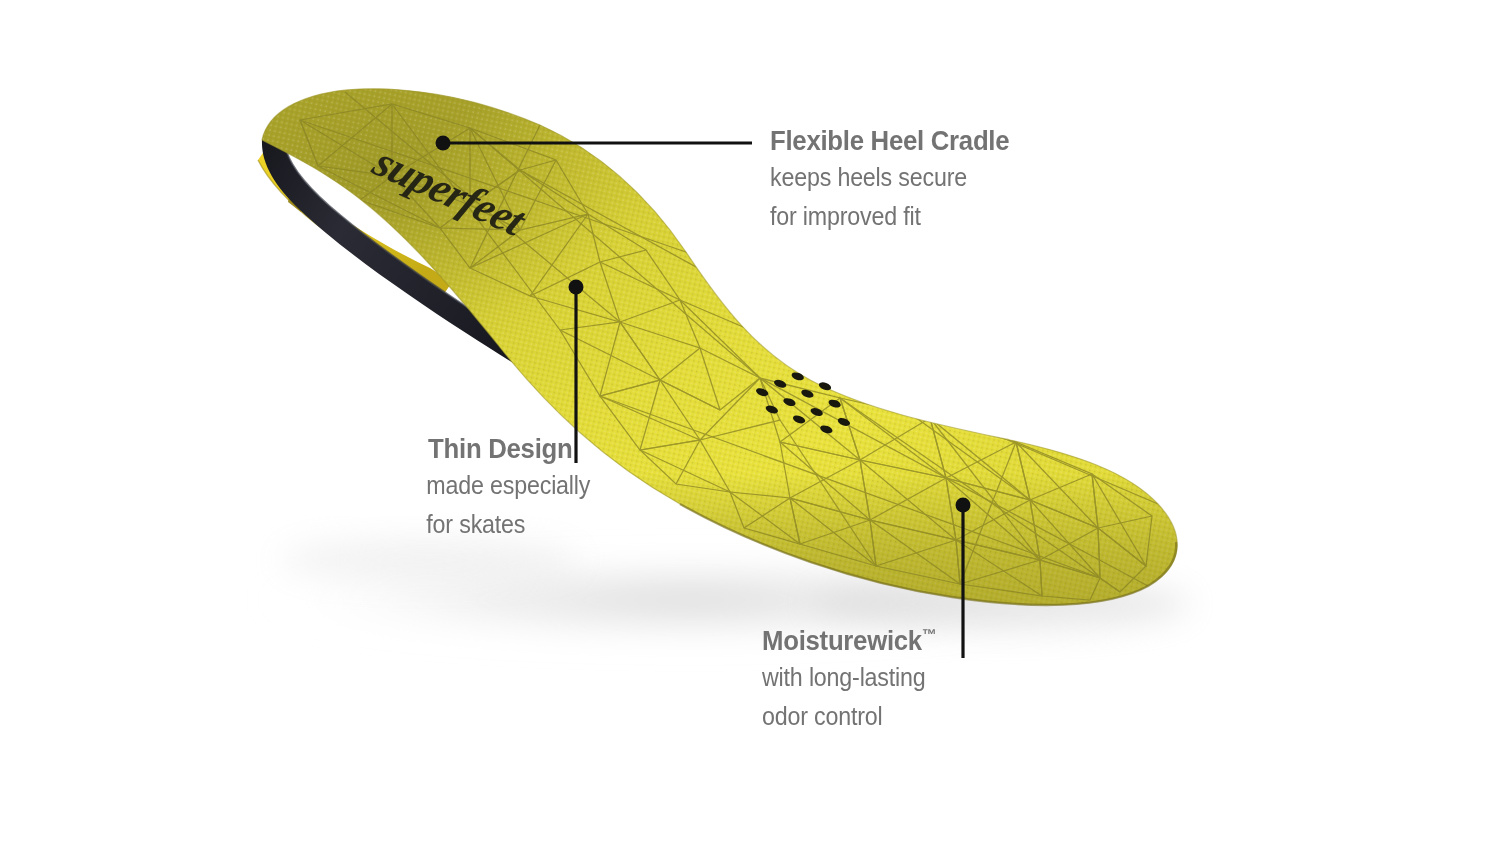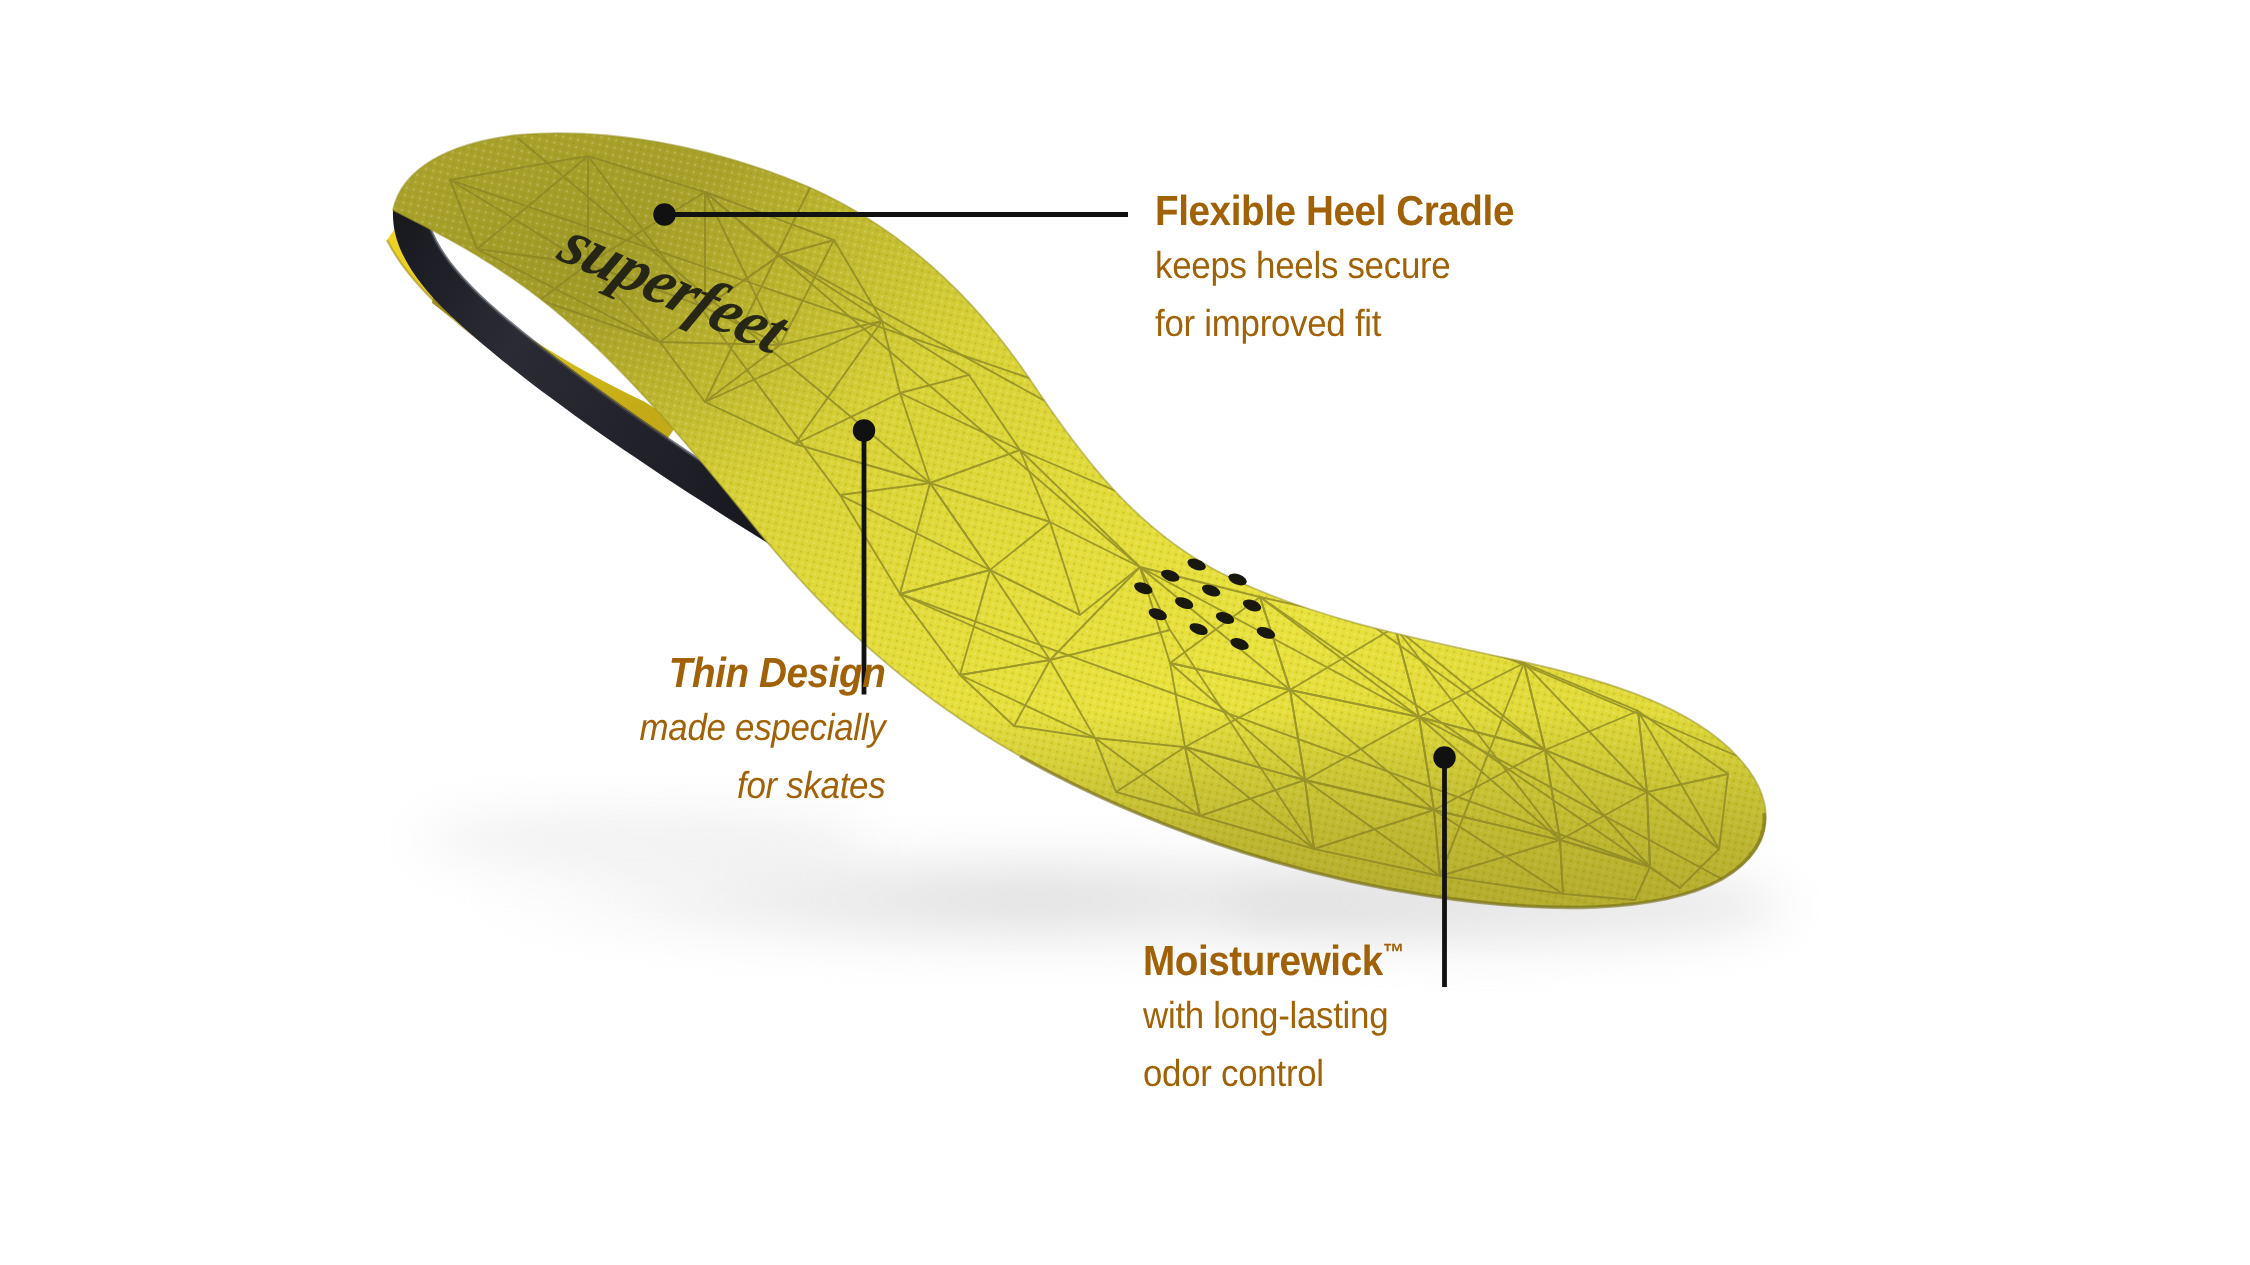--- a/index.html
+++ b/index.html
@@ -8,41 +8,41 @@
     width:1500px;height:843px;
     background:#ffffff;
     font-family:"Liberation Sans","DejaVu Sans",sans-serif;
     overflow:hidden;
     position:relative;
   }
   #stage{position:relative;width:1500px;height:843px;background:#fff;}
   #art{position:absolute;left:0;top:0;width:1500px;height:843px;}
 
   
-  .callout{position:absolute;color:#a16207;}
+  .callout{position:absolute;color:#737373;}
   .callout .title{
     font-weight:bold;
     font-size:28px;
     line-height:1.05;
     letter-spacing:-0.3px;
     white-space:nowrap;
     transform:scaleX(0.92);
   }
   .callout .sub{
     font-size:25px;
     line-height:1.30;
     letter-spacing:-0.2px;
     white-space:nowrap;
     transform:scaleX(0.93);
   }
   .callout .title{transform-origin:left top;}
   .callout .sub{transform-origin:left top;}
   .callout.right-align .title,
   .callout.right-align .sub{transform-origin:right top;}
-  .callout.right-align{text-align:right;font-style:italic;}
+  .callout.right-align{}
 
   .sup{font-size:0.56em;vertical-align:super;font-weight:bold;letter-spacing:0;}
 
   #c-heel{left:770px;top:126px;}
   #c-heel .sub{margin-top:6px;}
   #c-thin{right:910px;top:434px;}
   #c-thin .sub{margin-top:6px;}
   #c-moist{left:762px;top:626px;}
   #c-moist .sub{margin-top:6px;}
 </style>

